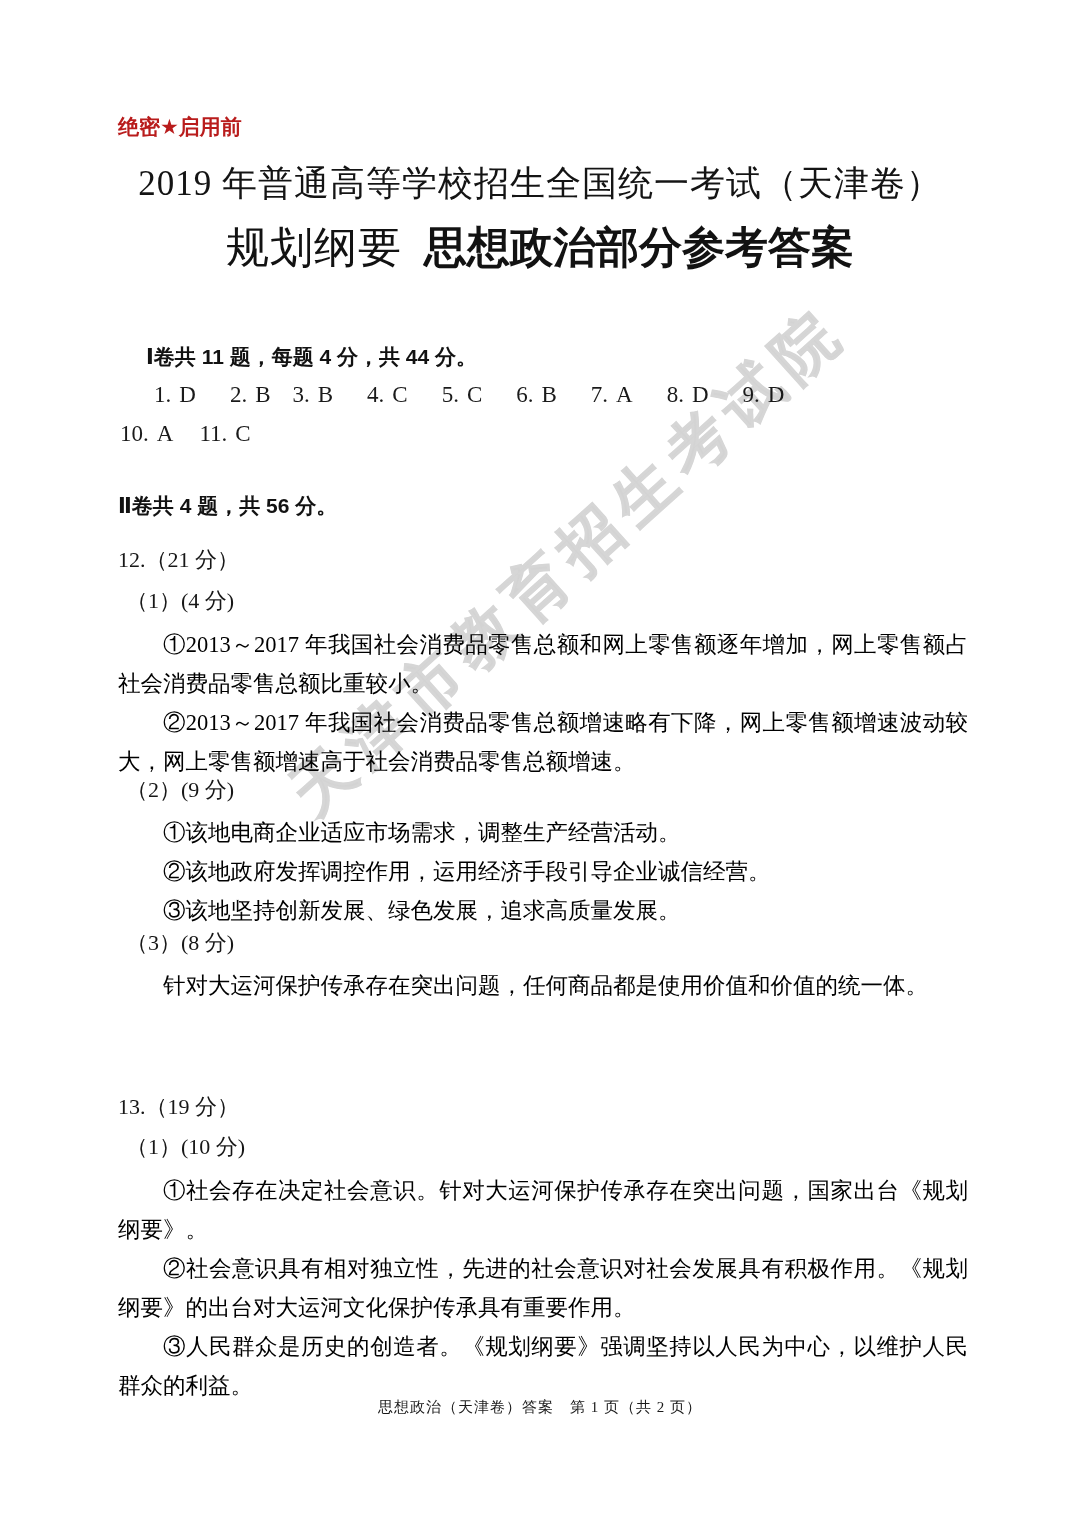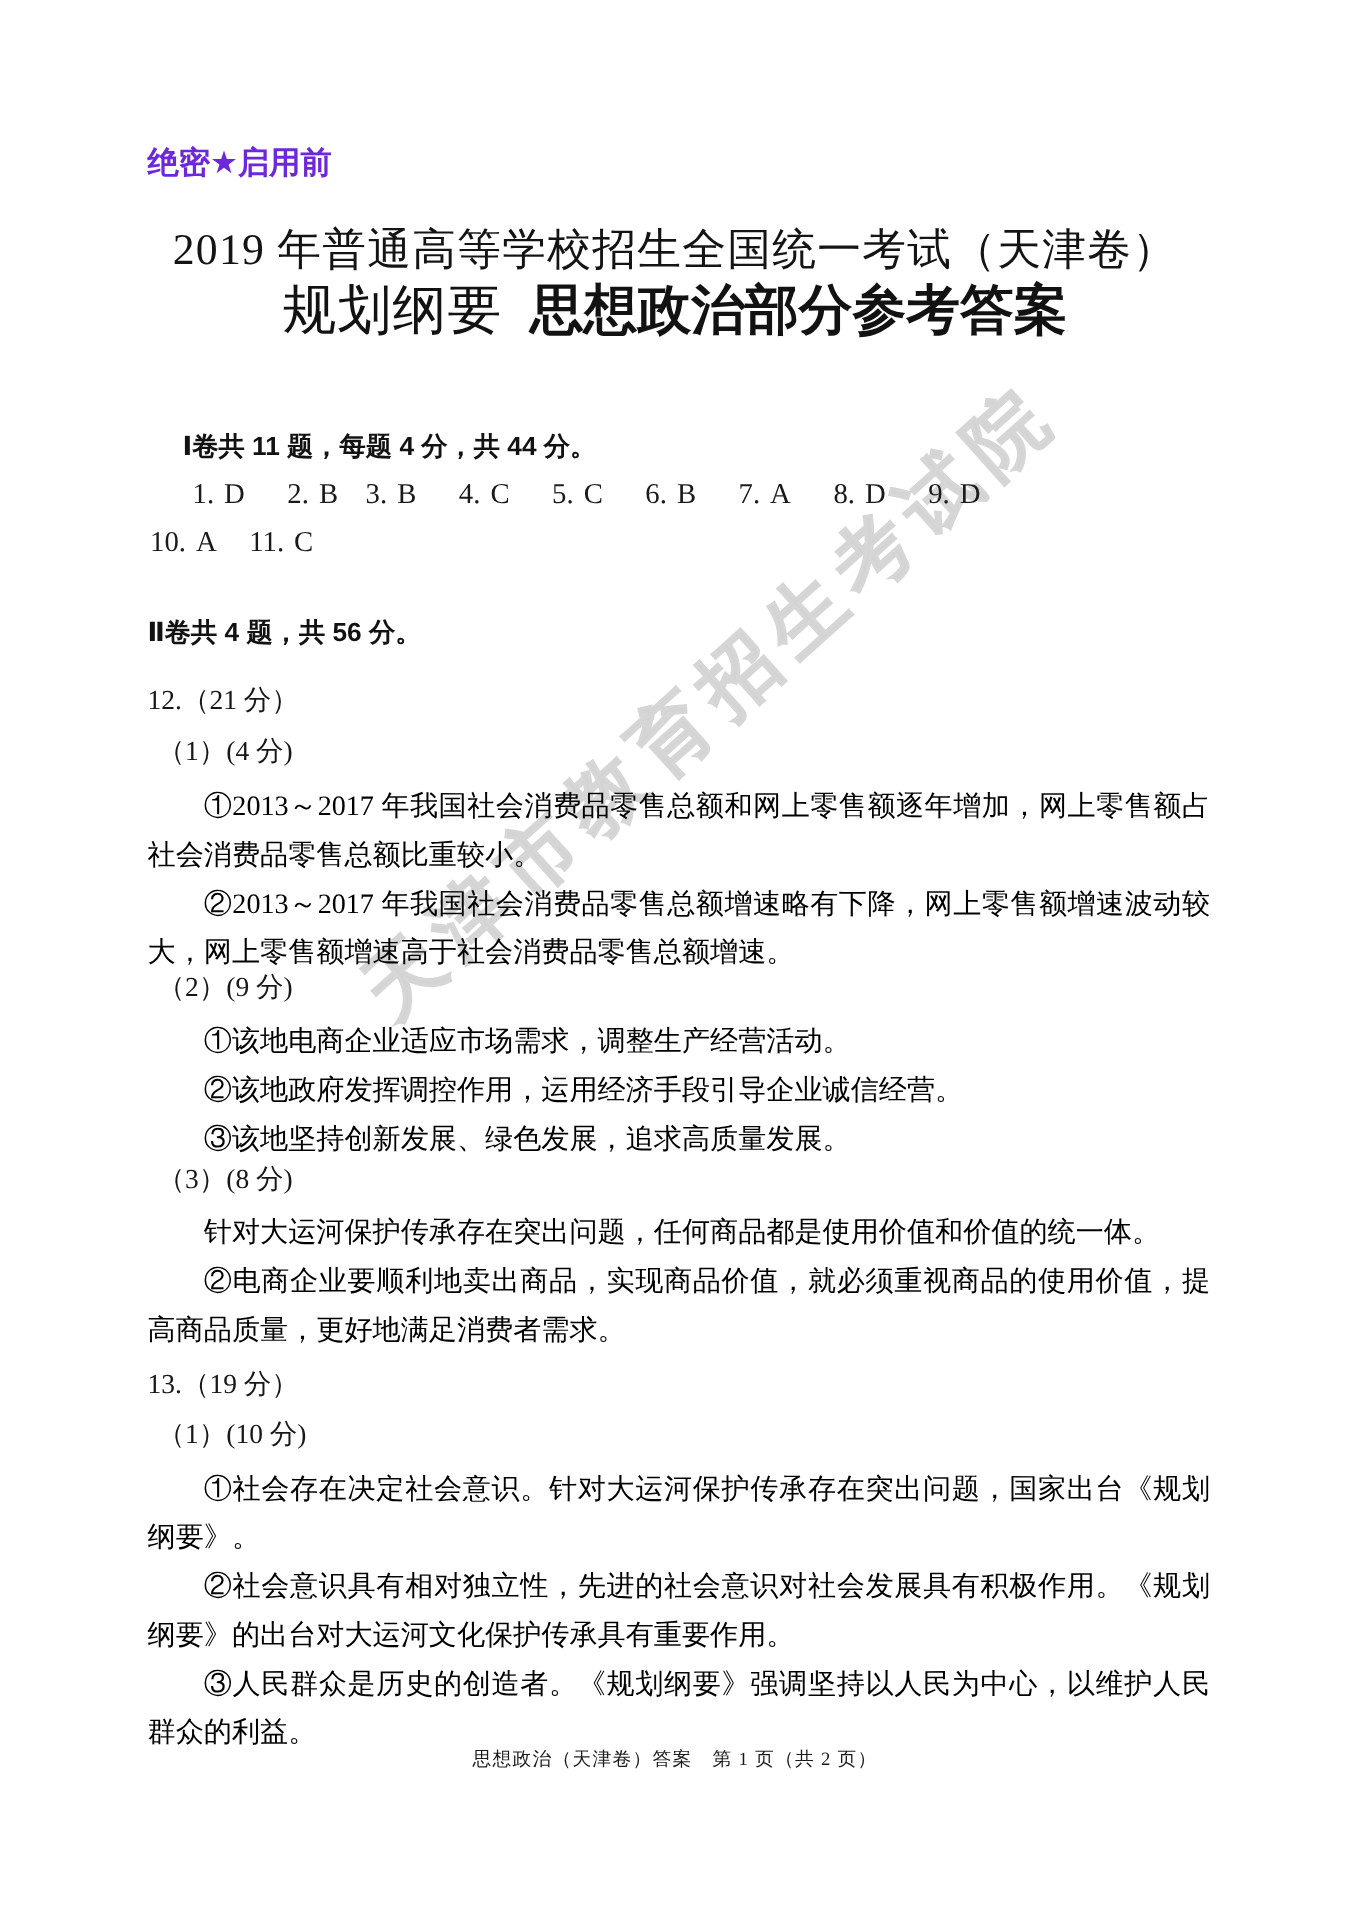--- a/index.html
+++ b/index.html
@@ -51,36 +51,35 @@
     width: 1080px;
     height: 1527px;
   }
 
   .abs { position: absolute; }
 
   .secret-mark {
     left: 118px;
     top: 113px;
     font-family: "Liberation Sans", "DejaVu Sans", sans-serif;
-    font-size: 25px;
+    font-size: 21px;
     font-weight: 700;
     letter-spacing: 0px;
-    color: #6d28d9;
+    color: #b91c1c;
   }
 
   .title-line1 {
     left: 0;
     top: 160px;
     width: 1080px;
     text-align: center;
     font-size: 35px;
     font-weight: 400;
     letter-spacing: 1px;
     color: #141414;
-    margin-top: 16px;
   }
 
   .title-line2 {
     left: 0;
     top: 219px;
     width: 1080px;
     text-align: center;
     font-size: 43px;
     letter-spacing: 1px;
     color: #121212;
@@ -186,21 +185,20 @@
   <div class="abs body-para" style="top:625px">①2013～2017 年我国社会消费品零售总额和网上零售额逐年增加，网上零售额占社会消费品零售总额比重较小。</div>
   <div class="abs body-para" style="top:703px">②2013～2017 年我国社会消费品零售总额增速略有下降，网上零售额增速波动较大，网上零售额增速高于社会消费品零售总额增速。</div>
 
   <div class="abs sub-label" style="top:775px">（2）(9 分)</div>
   <div class="abs body-para" style="top:813px">①该地电商企业适应市场需求，调整生产经营活动。</div>
   <div class="abs body-para" style="top:852px">②该地政府发挥调控作用，运用经济手段引导企业诚信经营。</div>
   <div class="abs body-para" style="top:891px">③该地坚持创新发展、绿色发展，追求高质量发展。</div>
 
   <div class="abs sub-label" style="top:928px">（3）(8 分)</div>
   <div class="abs body-para" style="top:966px">针对大运河保护传承存在突出问题，任何商品都是使用价值和价值的统一体。</div>
-  <div class="abs body-para" style="top:1005px">②电商企业要顺利地卖出商品，实现商品价值，就必须重视商品的使用价值，提高商品质量，更好地满足消费者需求。</div>
 
   <div class="abs q-label" style="top:1092px">13.（19 分）</div>
   <div class="abs sub-label" style="top:1132px">（1）(10 分)</div>
   <div class="abs body-para" style="top:1171px">①社会存在决定社会意识。针对大运河保护传承存在突出问题，国家出台《规划纲要》。</div>
   <div class="abs body-para" style="top:1249px">②社会意识具有相对独立性，先进的社会意识对社会发展具有积极作用。《规划纲要》的出台对大运河文化保护传承具有重要作用。</div>
   <div class="abs body-para" style="top:1327px">③人民群众是历史的创造者。《规划纲要》强调坚持以人民为中心，以维护人民群众的利益。</div>
 
   <div class="abs footer">思想政治（天津卷）答案　第 1 页（共 2 页）</div>
 
 </div>

